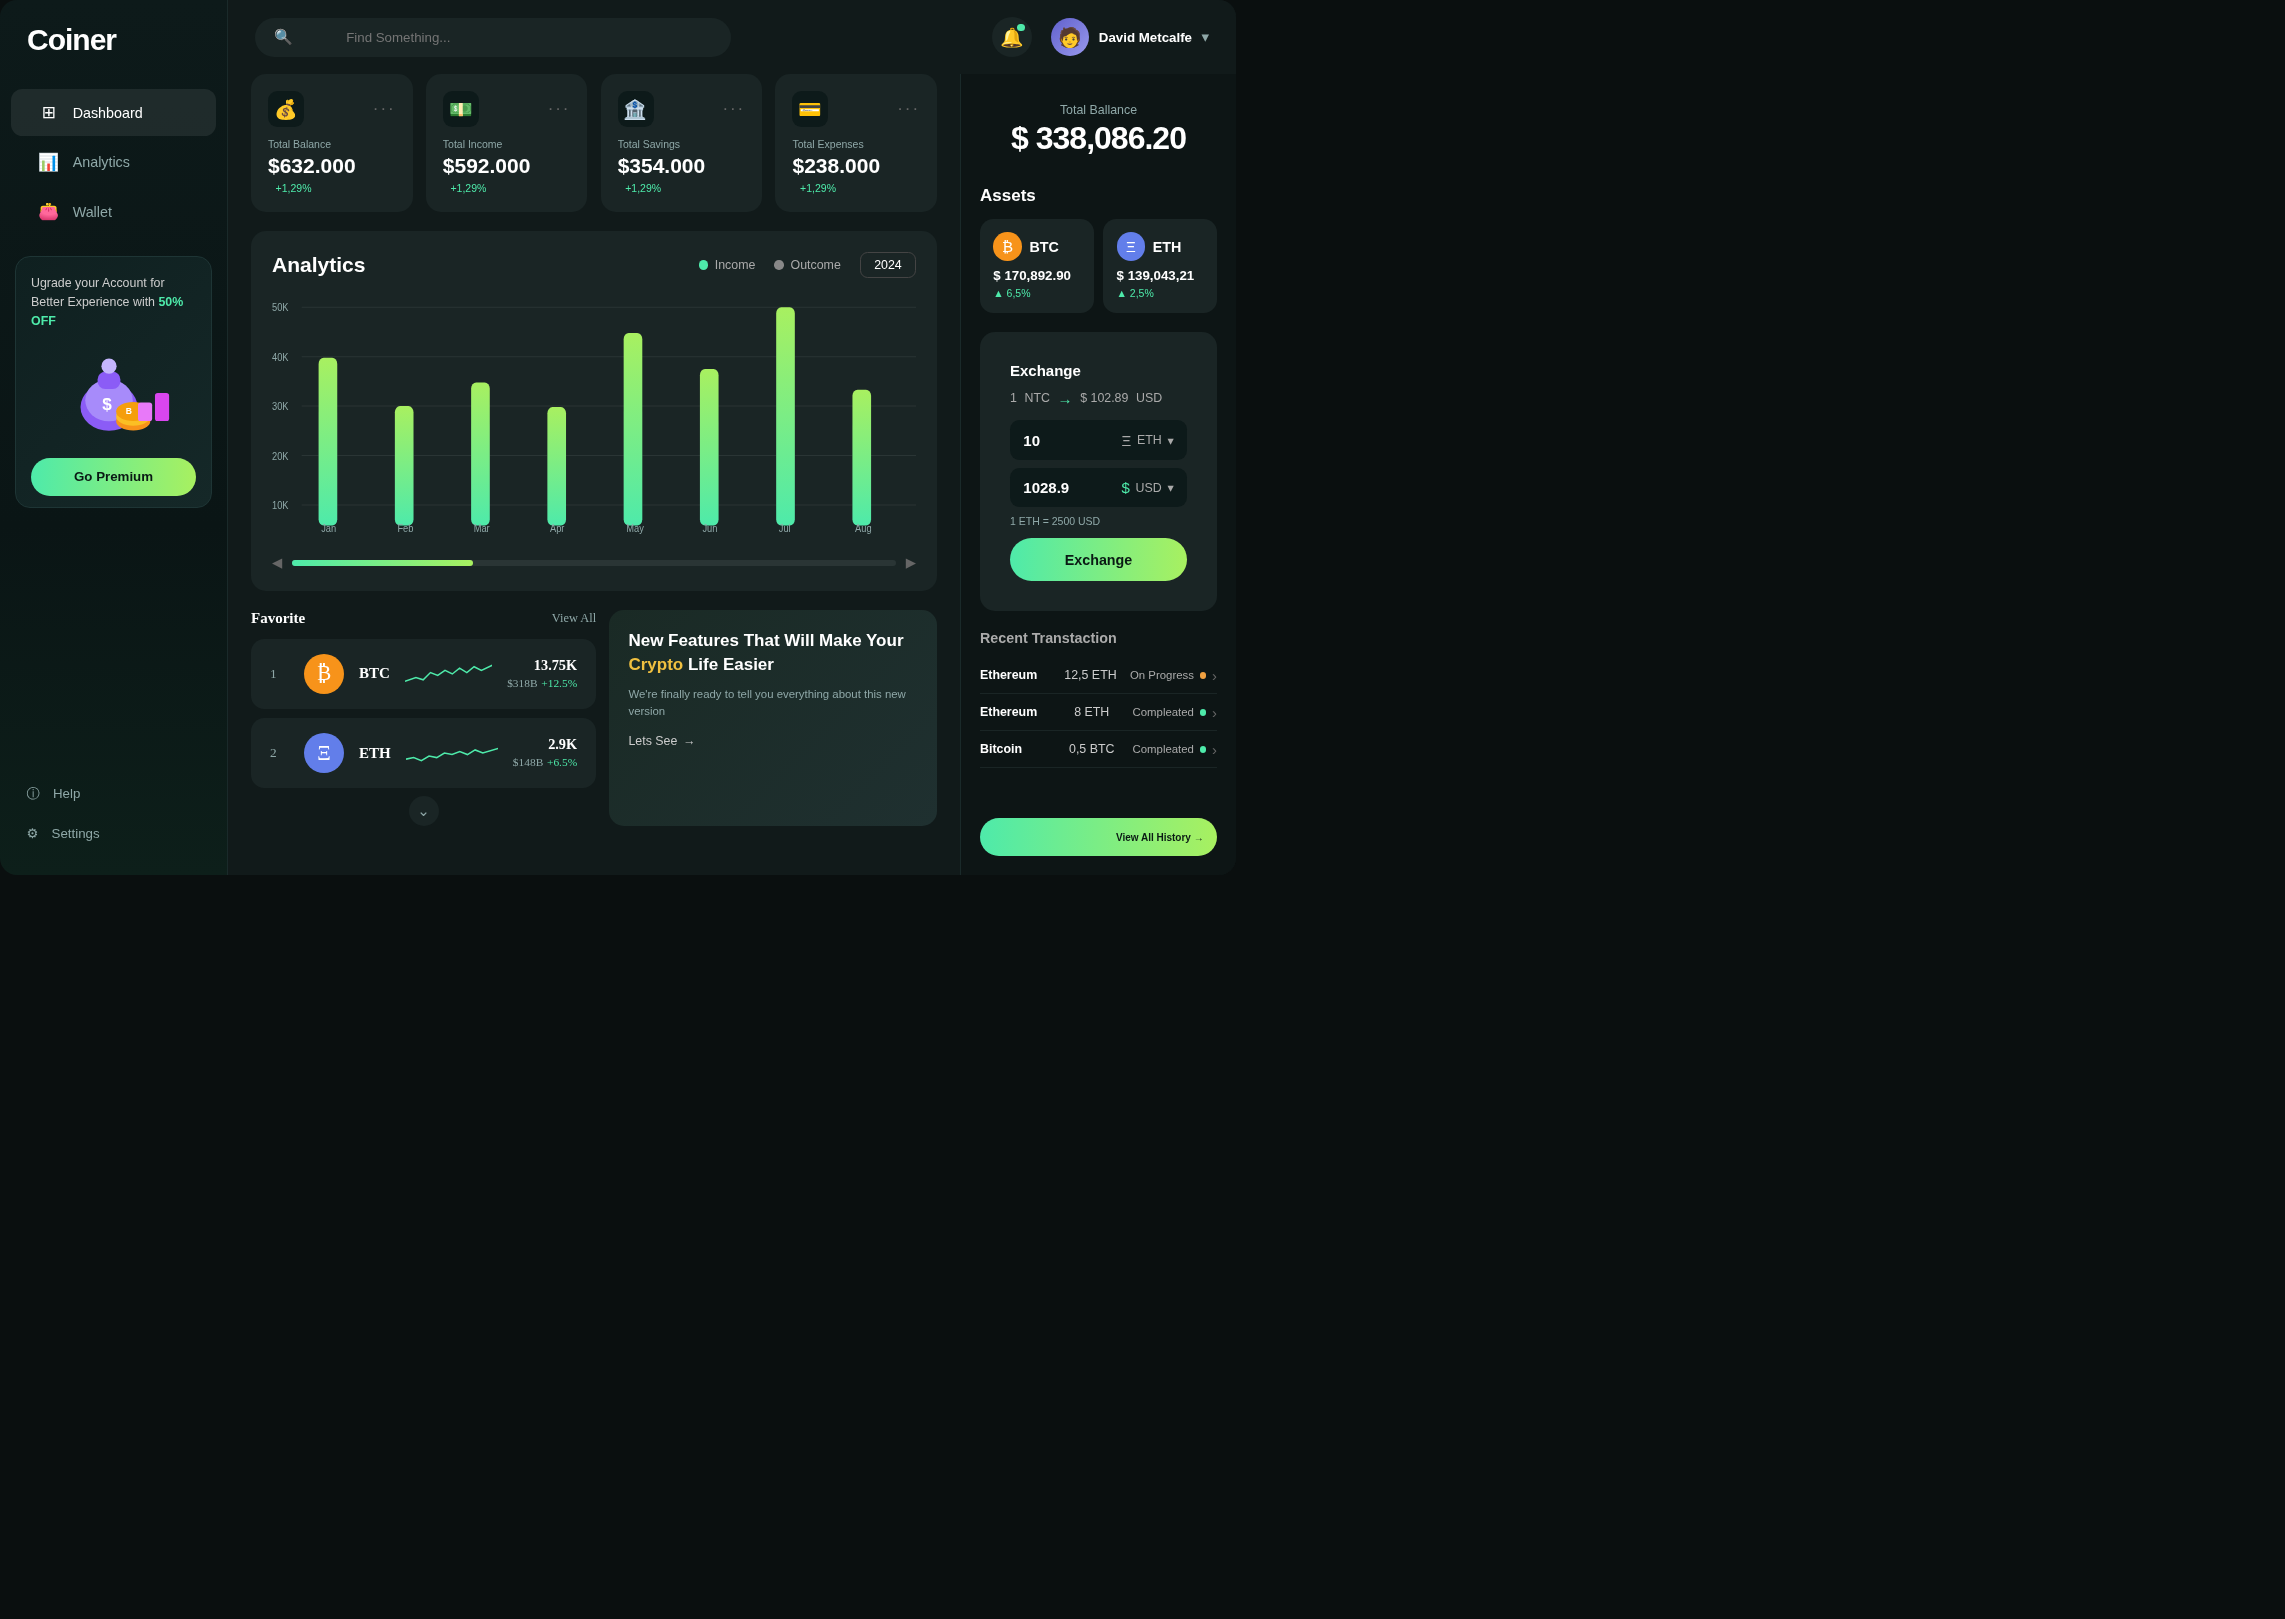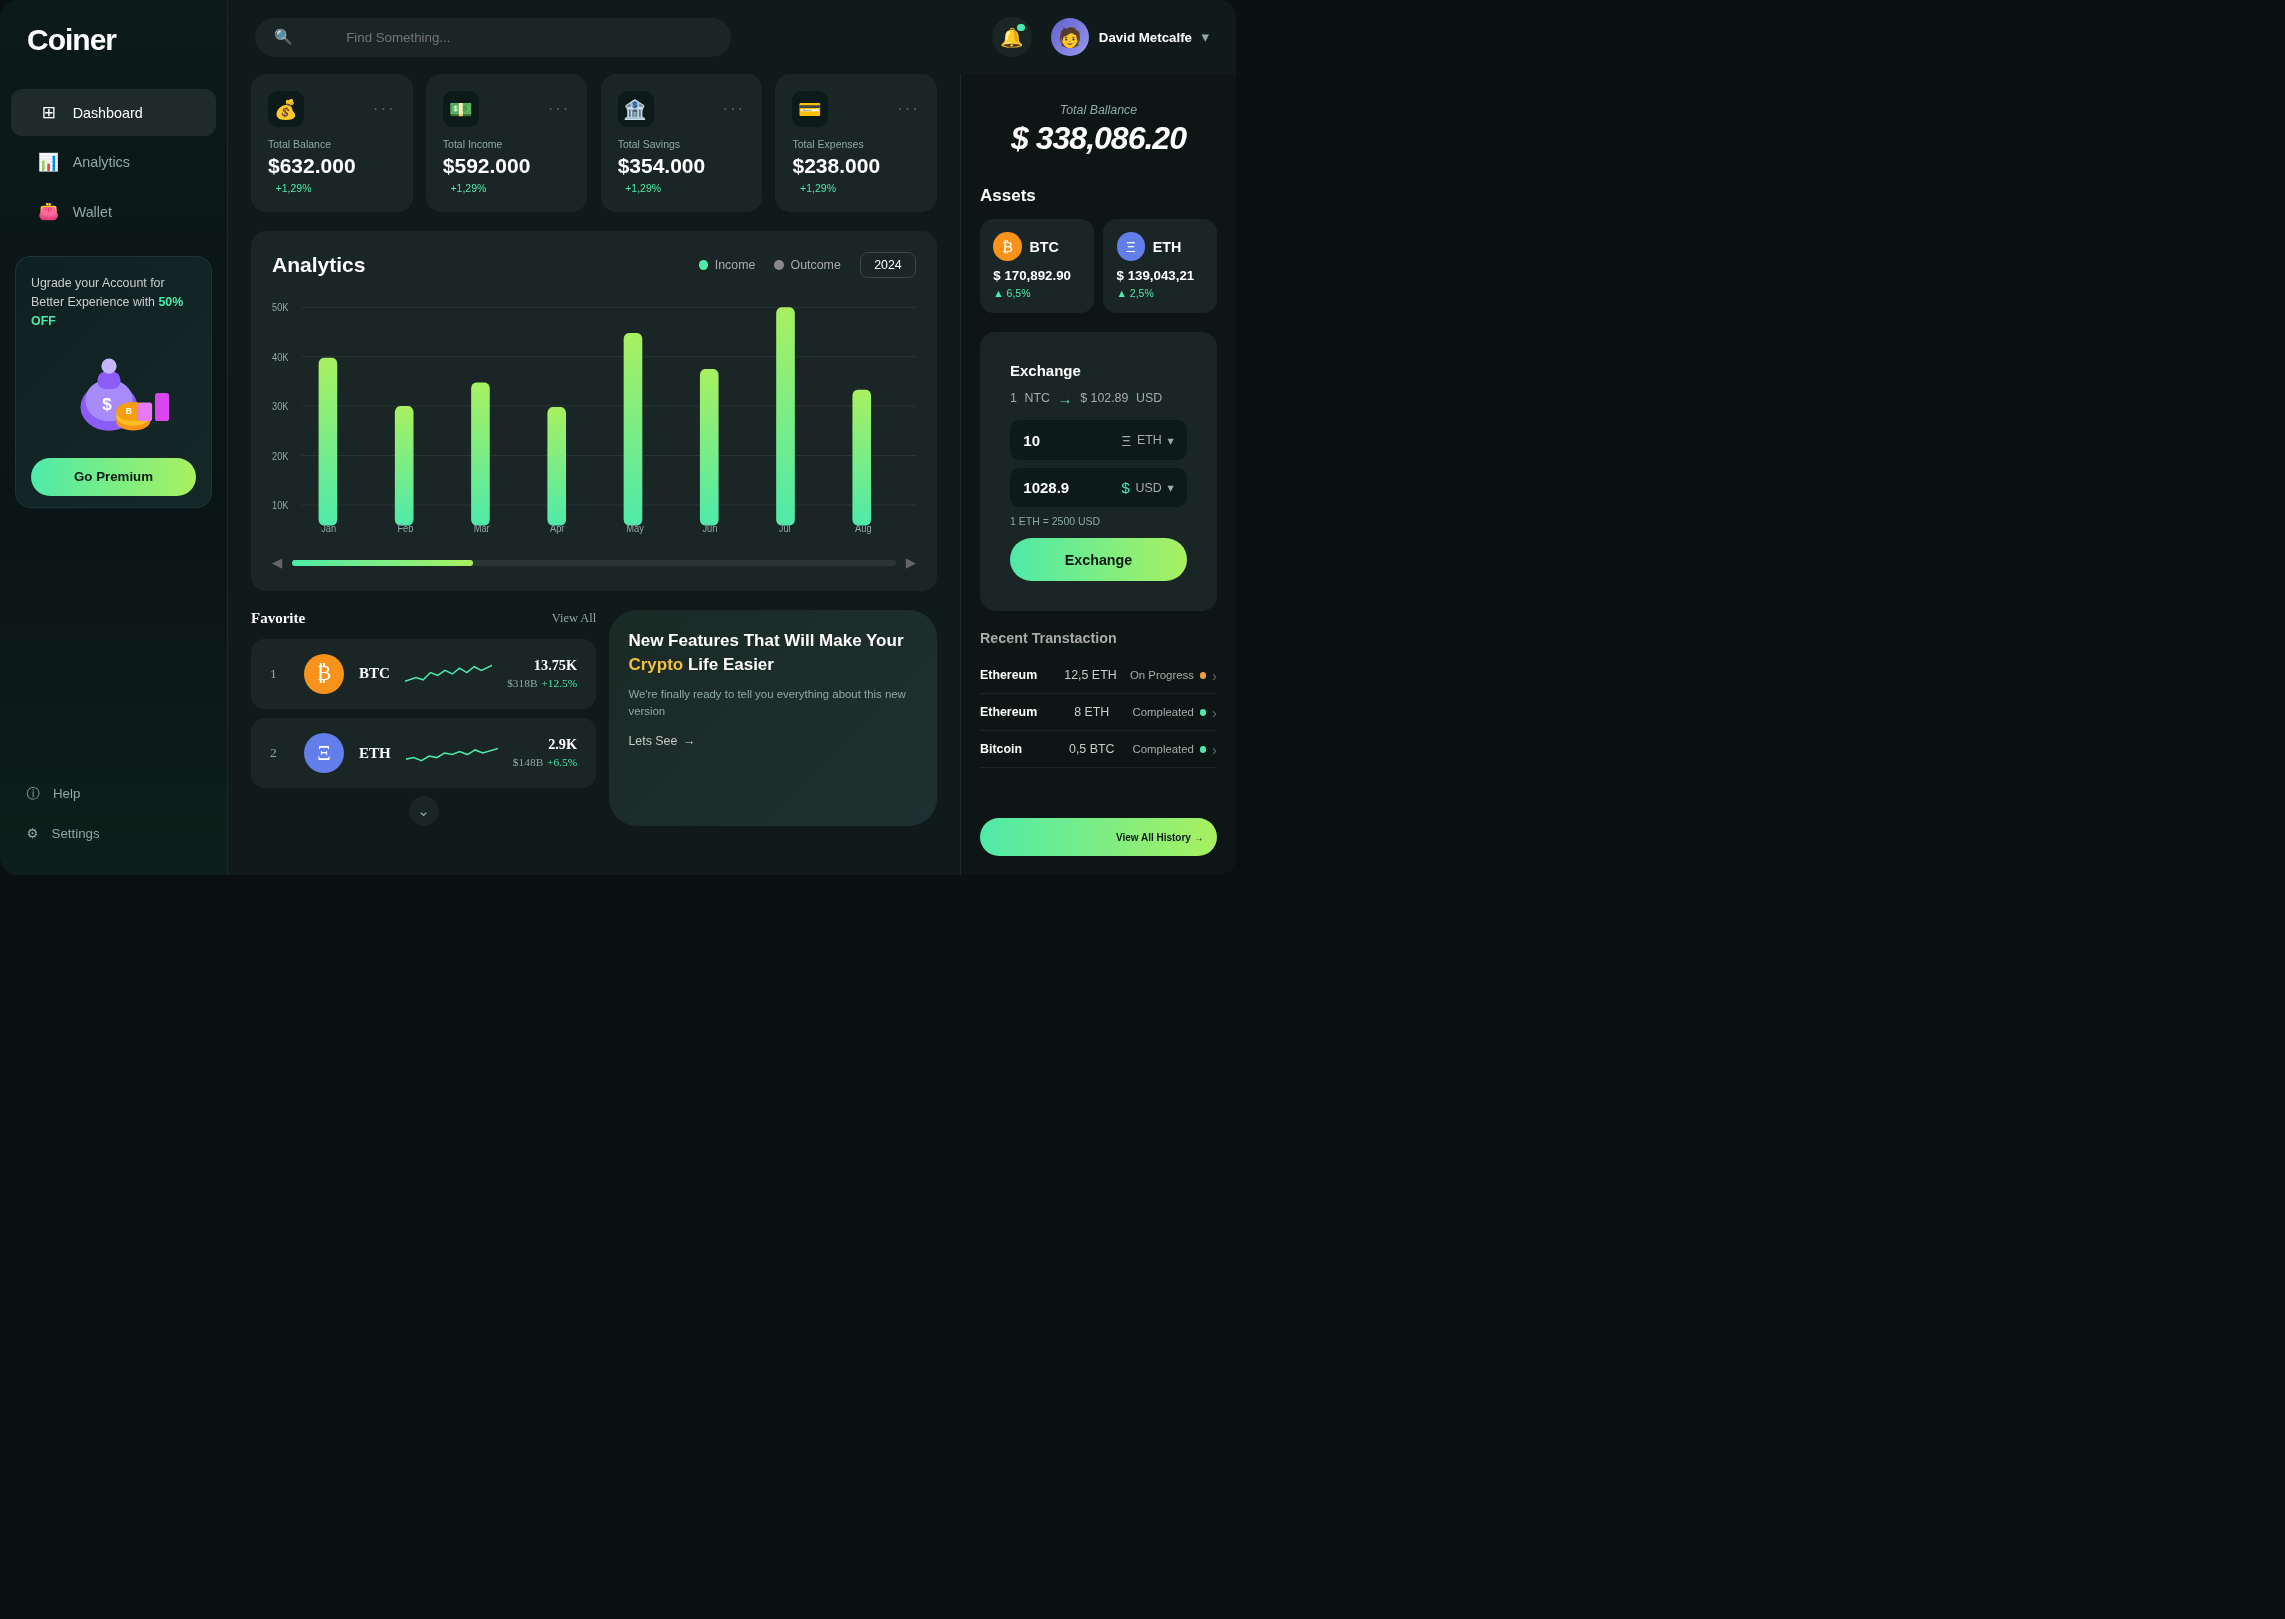--- a/index.html
+++ b/index.html
@@ -422,21 +422,20 @@
       padding: 19px;
       display: flex;
       flex-direction: column;
       gap: 19px;
       overflow-y: auto;
       border-left: 1px solid #1a2a2a;
     }
     .total-balance-section {
       text-align: center;
       padding: 9.5px 0;
-      font-style: italic;
     }
     .total-balance-label {
       font-size: 12.4px;
       color: #8fa8a8;
       margin-bottom: 3.8px;
     }
     .total-balance-value {
       font-size: 32px;
       font-weight: 800;
       color: #fff;
@@ -607,21 +606,21 @@
       display: flex;
       align-items: center;
       justify-content: flex-end;
       gap: 7.6px;
       margin-top: auto;
     }
 
     
     .features-card {
       background: linear-gradient(135deg, #1a2a25, #1f3030);
-      border-radius: 28px;
+      border-radius: 15px;
       padding: 19px;
       flex: 1;
     }
     .features-title {
       font-size: 17px;
       font-weight: 700;
       color: #fff;
       line-height: 1.4;
       margin-bottom: 9.5px;
     }

